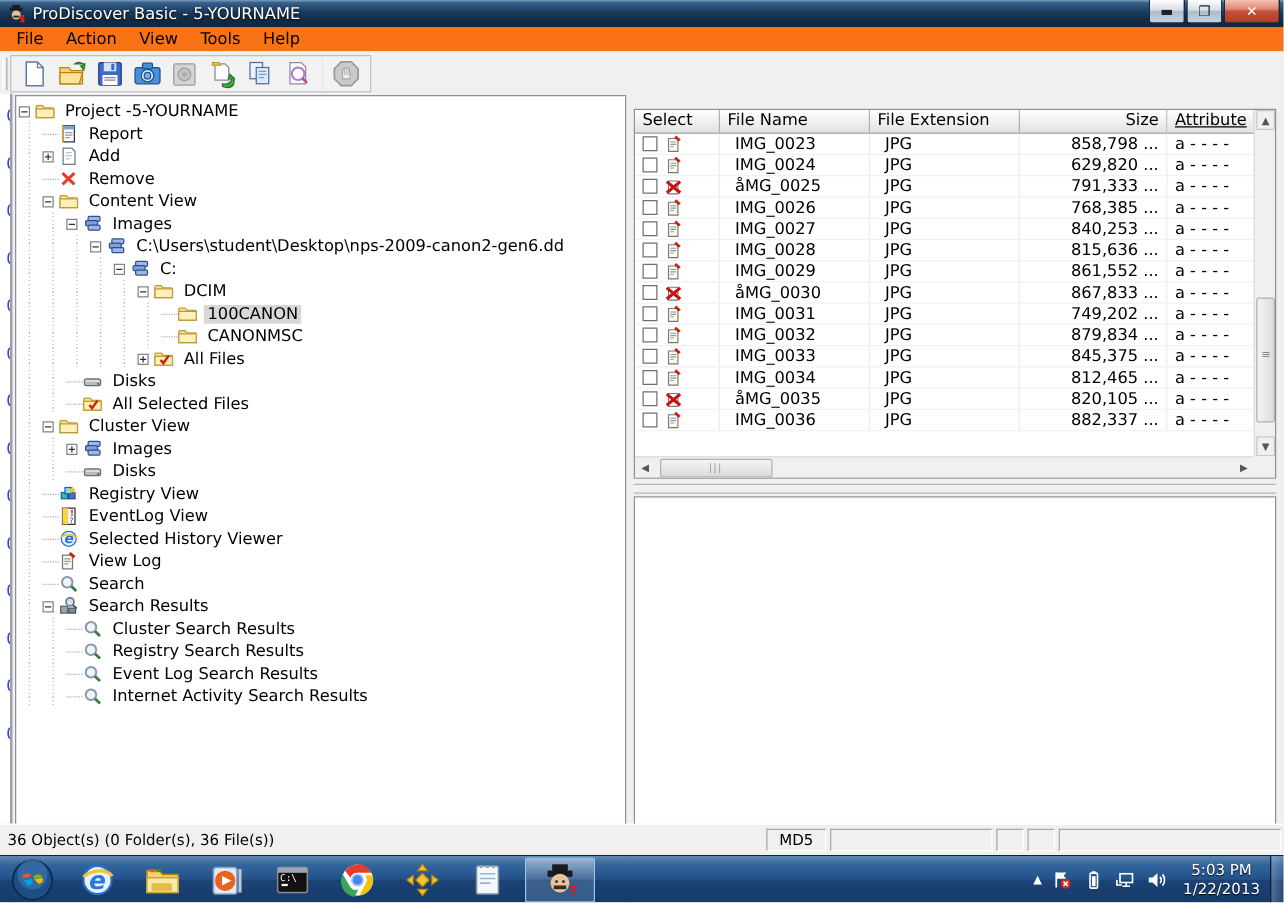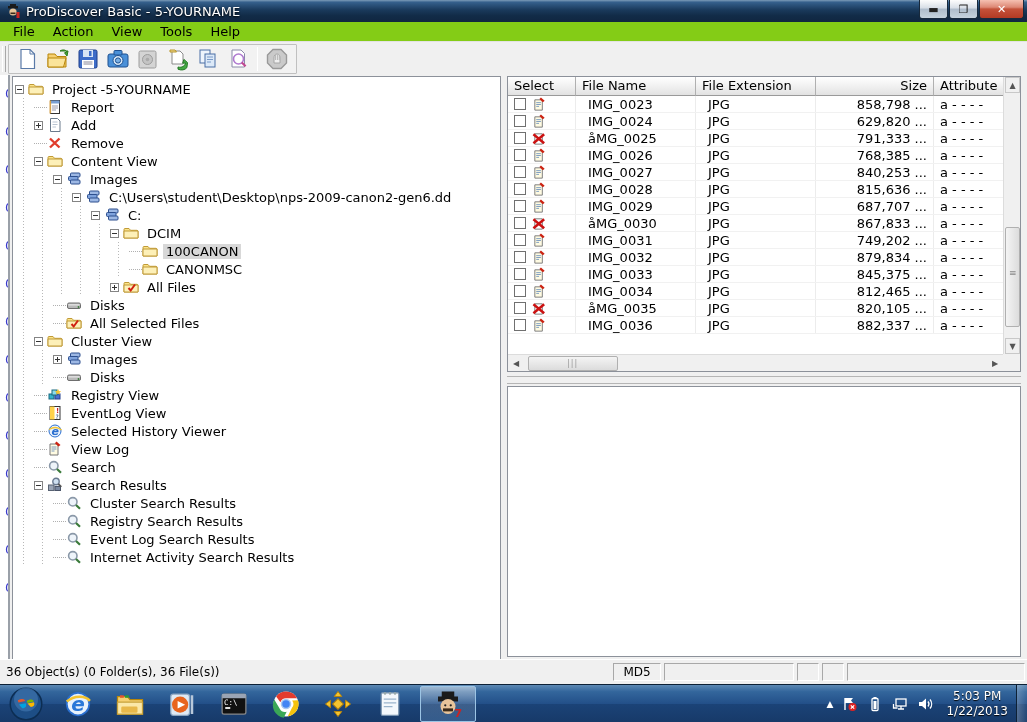--- a/index.html
+++ b/index.html
@@ -14,36 +14,36 @@
   .titlebar .ticon { width:16px; height:16px; margin-right:5px; }
   .titlebar .ttext { font-size:13px; text-shadow:0 1px 2px #000; }
   .winbtns { position:absolute; right:3px; top:0; display:flex; }
   .winbtn { width:29px; height:19px; border:1px solid #17293c; border-top:none;
     background:linear-gradient(to bottom,#fdfdfd 0,#d7dee6 45%,#aebccb 50%,#c6d2de 100%);
     display:flex; align-items:center; justify-content:center; font-size:11px; color:#222;
     border-radius:0 0 3px 3px; margin-left:1px; }
   .winbtn.close { width:45px; background:linear-gradient(to bottom,#f5c0b2 0,#dd8875 40%,#c4523a 50%,#b33a24 100%); color:#fff; font-weight:bold; }
 
   
-  .menubar { position:absolute; top:22px; left:0; right:0; height:19px; background:#84cc16; display:flex; align-items:center; padding-left:4px; }
+  .menubar { position:absolute; top:22px; left:0; right:0; height:19px; background:#f97316; display:flex; align-items:center; padding-left:4px; }
   .menu-item { padding:1px 9px; font-size:13px; }
 
   
   .toolbar { position:absolute; top:41px; left:0; right:0; height:34px; background:#f0f0f0; border-top:1px solid #e3e3e3; display:flex; align-items:center; }
   .tb-grip { width:4px; height:26px; margin:0 2px 0 2px; border-left:1px solid #fff; border-right:1px solid #a8a8a8; }
   .toolbar-group { display:flex; align-items:center; height:30px; padding:0 4px; border:1px solid #c0c0c0; background:#f2f2f2; border-radius:1px; }
   .tb-btn { width:30px; height:26px; display:flex; align-items:center; justify-content:center; }
   .tb-btn svg { width:24px; height:24px; }
   .tb-sep { width:1px; height:24px; background:#a8a8a8; margin:0 4px; border-right:1px solid #fff; }
 
   
   .main { position:absolute; top:75px; left:0; width:1027px; height:584px; background:#f0f0f0; }
   .left-strip { position:absolute; left:0; top:0; width:10px; height:584px; background:#fff; border-right:2px solid #9aa0a8; overflow:hidden; color:#3a3acc; font-size:13px; line-height:38px; padding-left:5px; }
   .tree-pane { position:absolute; left:12px; top:1px; width:489px; height:687px; background:#fff; border:1px solid #8c919a; overflow:hidden; padding:3px 0 0 2px; }
-  .right-col { position:absolute; left:507px; top:1px; width:514px; height:581px; }
+  .right-col { position:absolute; left:507px; top:12px; width:514px; height:581px; }
   .table-pane { position:absolute; left:0; top:0; width:514px; height:296px; background:#fff; border:1px solid #8c919a; overflow:hidden; }
   .h-splitter { position:absolute; left:0; top:300px; width:514px; height:8px; border-top:1px solid #b5b5b5; border-bottom:1px solid #b5b5b5; }
   .bottom-pane { position:absolute; left:0; top:310px; width:514px; height:271px; background:#fff; border:1px solid #8c919a; }
 
   
   .tree-row { display:flex; align-items:center; height:18px; white-space:nowrap; }
   .indent { width:19px; height:18px; flex:none;
     background:repeating-linear-gradient(to bottom,#b8b8b8 0 1px,transparent 1px 3px);
     background-size:1px 100%; background-repeat:no-repeat; background-position:8px 0; }
   .expander { width:9px; height:9px; flex:none; border:1px solid #848484; background:#fff; position:relative; margin-right:4px; }
@@ -519,21 +519,21 @@
           <span class="tree-label">Internet Activity Search Results</span>
         </div>
       </div>
     <div class="right-col">
       <div class="table-pane">
         <div class="tbl-header" id="tbl-header">
             <div class="th" style="width: 68px; text-align: left;">Select</div>
             <div class="th" style="width: 120px; text-align: left;">File Name</div>
             <div class="th" style="width: 120px; text-align: left;">File Extension</div>
             <div class="th" style="width: 118px; text-align: right;">Size</div>
-            <div class="th" style="width: 70px; text-align: right;">Attribute</div>
+            <div class="th" style="width: 70px; text-align: right; text-decoration: underline;">Attribute</div>
           </div>
         <div class="tbl-body" id="tbl-body">
             <div class="tr">
               <div class="td" style="width:68px">
                 <span class="checkbox"></span>
                 <span class="row-icon"><svg viewBox="0 0 16 16" xmlns="http://www.w3.org/2000/svg">
                     <path d="M3 3h8v11H3z" fill="#fffbe2" stroke="#777"></path>
                     <path d="M4.5 6h5M4.5 8h5M4.5 10h3" stroke="#7a9ac0" stroke-width="1"></path>
                     <path d="M9.5 0.5l4 3.5-2 1.6-3.6-3.4z" fill="#cc2211"></path>
                   </svg></span>
@@ -616,21 +616,21 @@
               <div class="td" style="width:68px">
                 <span class="checkbox"></span>
                 <span class="row-icon"><svg viewBox="0 0 16 16" xmlns="http://www.w3.org/2000/svg">
                     <path d="M3 3h8v11H3z" fill="#fffbe2" stroke="#777"></path>
                     <path d="M4.5 6h5M4.5 8h5M4.5 10h3" stroke="#7a9ac0" stroke-width="1"></path>
                     <path d="M9.5 0.5l4 3.5-2 1.6-3.6-3.4z" fill="#cc2211"></path>
                   </svg></span>
               </div>
               <div class="td" style="width:120px;padding-left:12px">IMG_0029</div>
               <div class="td" style="width:120px;padding-left:12px">JPG</div>
-              <div class="td right" style="width:118px">687,707 ...</div>
+              <div class="td right" style="width:118px">861,552 ...</div>
               <div class="td" style="width:70px">a - - - -</div>
             </div>
             <div class="tr">
               <div class="td" style="width:68px">
                 <span class="checkbox"></span>
                 <span class="row-icon"><svg viewBox="0 0 16 16" xmlns="http://www.w3.org/2000/svg">
                     <path d="M3 3h8v11H3z" fill="#fff" stroke="#777"></path>
                     <path d="M1.5 3.5L13 13M13 3.5L1.5 13" stroke="#cc1111" stroke-width="2.6"></path>
                   </svg></span>
               </div>

